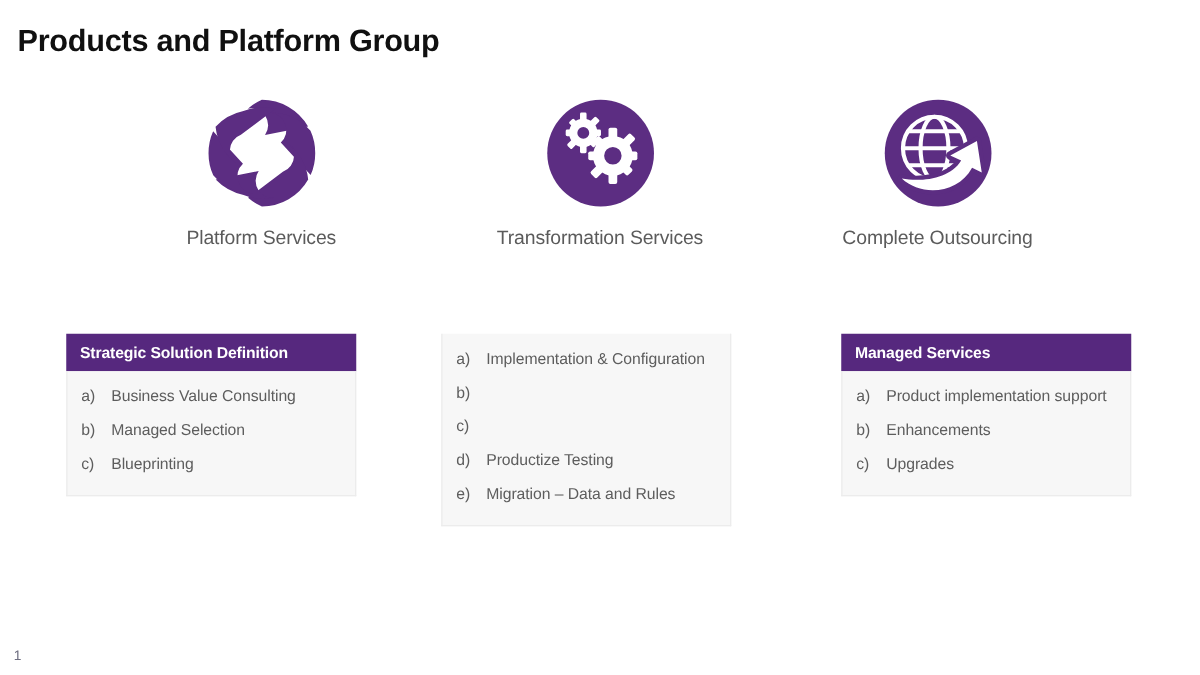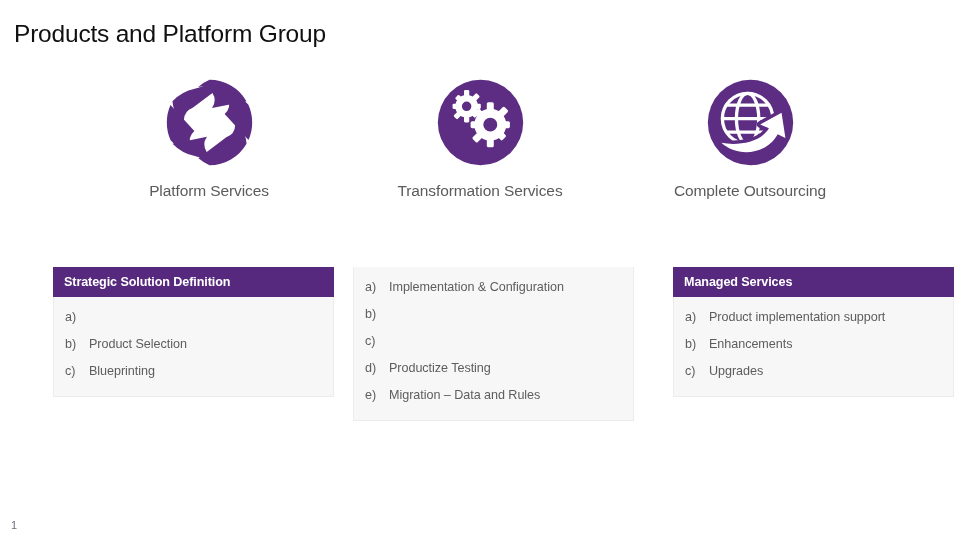--- a/index.html
+++ b/index.html
@@ -18,21 +18,21 @@
     height: 540px;
     background: #ffffff;
   }
 
   
   .slide-title {
     position: absolute;
     left: 14px;
     top: 20px;
     font-size: 24.5px;
-    font-weight: 400;
+    font-weight: 700;
     color: #101010;
     letter-spacing: -0.2px;
     white-space: nowrap;
   }
 
   
   .icon-row {
     position: absolute;
     left: 0;
     top: 74px;
@@ -65,21 +65,21 @@
     line-height: 1.27;
     letter-spacing: -0.1px;
   }
 
   
   .cards { position: absolute; left: 0; top: 267px; width: 960px; }
 
   .card {
     position: absolute;
     top: 0;
-    width: 281px;
+    width: 232px;
   }
   .card.col1 { left: 53px; }
   .card.col2 { left: 353px; }
   .card.col3 { left: 653px; margin-left: 20px; }
 
   .card-header {
     background: #56287e;
     color: #ffffff;
     font-size: 12.6px;
     font-weight: bold;
@@ -203,24 +203,25 @@
 
   </div>
 
   <div class="cards">
 
     <div class="card col1">
       <div class="card-header">Strategic Solution Definition</div>
       <div class="card-body">
         <div class="card-item">
           <span class="item-marker">a)</span>
+          <span class="item-text">Business Value Consulting</span>
         </div>
         <div class="card-item">
           <span class="item-marker">b)</span>
-          <span class="item-text">Product Selection</span>
+          <span class="item-text">Managed Selection</span>
         </div>
         <div class="card-item">
           <span class="item-marker">c)</span>
           <span class="item-text">Blueprinting</span>
         </div>
       </div>
     </div>
 
     <div class="card col2">
       <div class="card-body">

